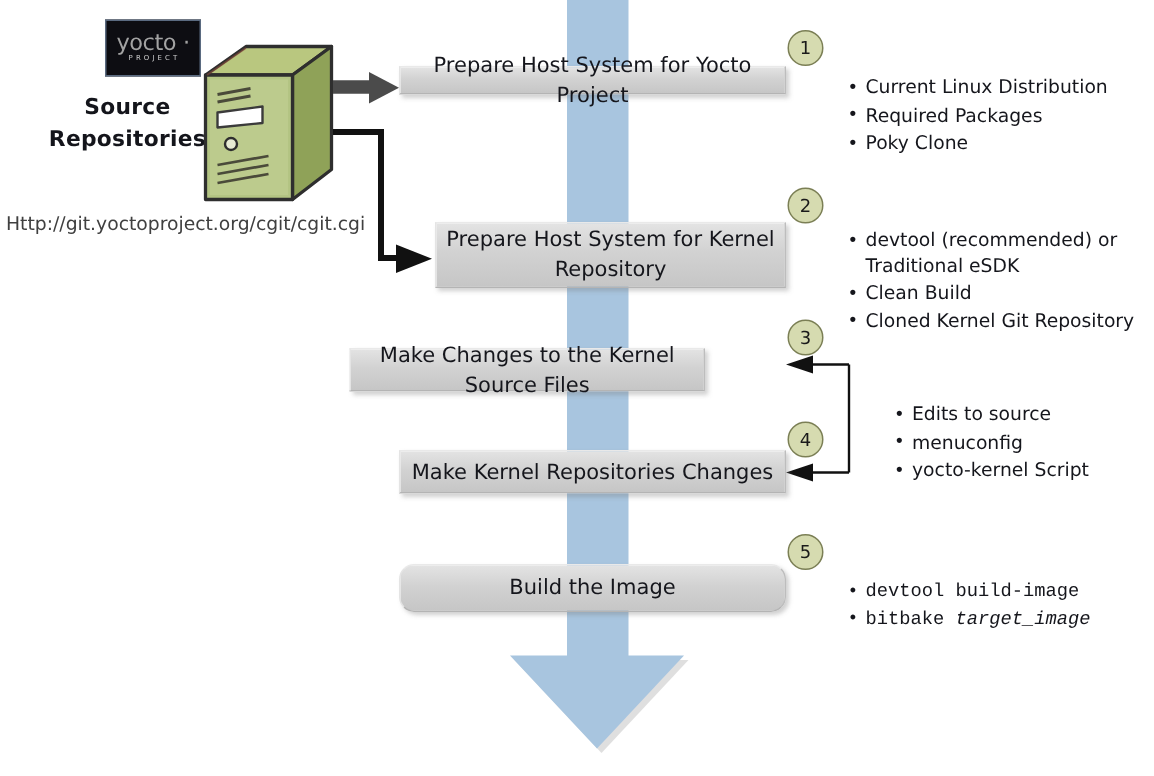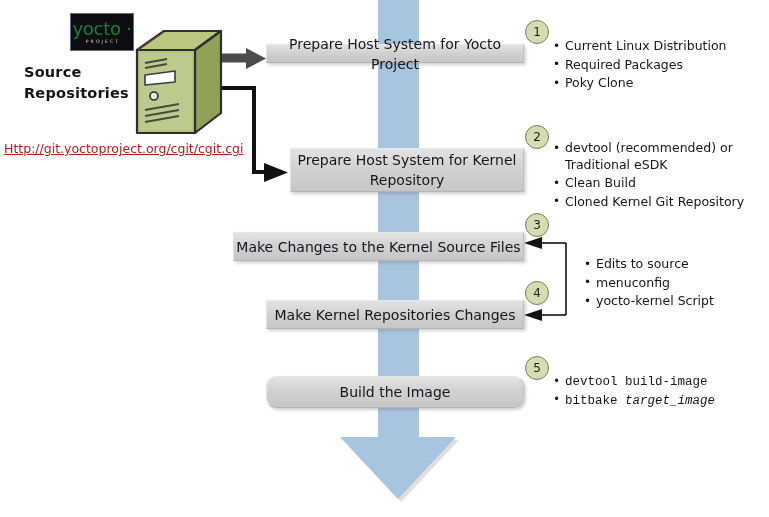--- a/index.html
+++ b/index.html
@@ -57,53 +57,53 @@
     background: #0d0d12;
     border: 1px solid #5a6a80;
     box-sizing: border-box;
     display: flex;
     flex-direction: column;
     align-items: center;
     justify-content: center;
     line-height: 1;
   }
   #yocto-logo .logo-main {
-    color: #15803d;
-    font-size: 18px;
+    color: #a3a3a3;
+    font-size: 15px;
     letter-spacing: -0.3px;
     font-family: "DejaVu Sans", "Liberation Sans", sans-serif;
   }
   #yocto-logo .logo-sub {
     color: #cfcfcf;
     font-size: 4.6px;
     letter-spacing: 2.1px;
     margin-top: 2px;
     margin-left: 2px;
   }
 
   
   #source-label {
     position: absolute;
     left: 24px;
     top: 62px;
     width: 122px;
+    text-align: center;
     font-weight: bold;
     font-size: 14.5px;
     line-height: 21px;
     letter-spacing: 0.2px;
     color: #14151b;
   }
   #repo-url {
     position: absolute;
     left: 4px;
     top: 141px;
     font-size: 12.5px;
-    color: #b91c1c;
+    color: #404040;
     white-space: nowrap;
-    text-decoration: underline;
   }
 
   
   #server-icon {
     position: absolute;
     left: 133px;
     top: 28px;
     width: 92px;
     height: 112px;
   }
@@ -122,21 +122,21 @@
     align-items: center;
     justify-content: center;
     text-align: center;
     font-size: 14px;
     line-height: 20px;
     color: #15161c;
     z-index: 3;
   }
   #box-1 { left: 266px; top: 44px;  width: 258px; height: 19px; }
   #box-2 { left: 290px; top: 148px; width: 234px; height: 44px; }
-  #box-3 { left: 233px; top: 232px; width: 291px; height: 29px; }
+  #box-3 { left: 233px; top: 232px; width: 237px; height: 29px; }
   #box-4 { left: 266px; top: 300px; width: 258px; height: 29px; }
   #box-5 { left: 266px; top: 376px; width: 258px; height: 32px; border-radius: 10px; }
 
   
   .step-circle {
     position: absolute;
     width: 24px;
     height: 24px;
     border-radius: 50%;
     background: #d6dbb0;
@@ -152,21 +152,21 @@
   #circle-1 { left: 525px; top: 20px; }
   #circle-2 { left: 525px; top: 125px; }
   #circle-3 { left: 525px; top: 213px; }
   #circle-4 { left: 525px; top: 281px; }
   #circle-5 { left: 525px; top: 356px; }
 
   
   .bullet-list {
     position: absolute;
     list-style: none;
-    margin: 0;
+    margin: 12px;
     padding: 0;
     font-size: 12.5px;
     line-height: 16.5px;
     color: #15161c;
     z-index: 4;
   }
   .bullet-list li {
     position: relative;
     padding-left: 12px;
     margin-bottom: 2px;

